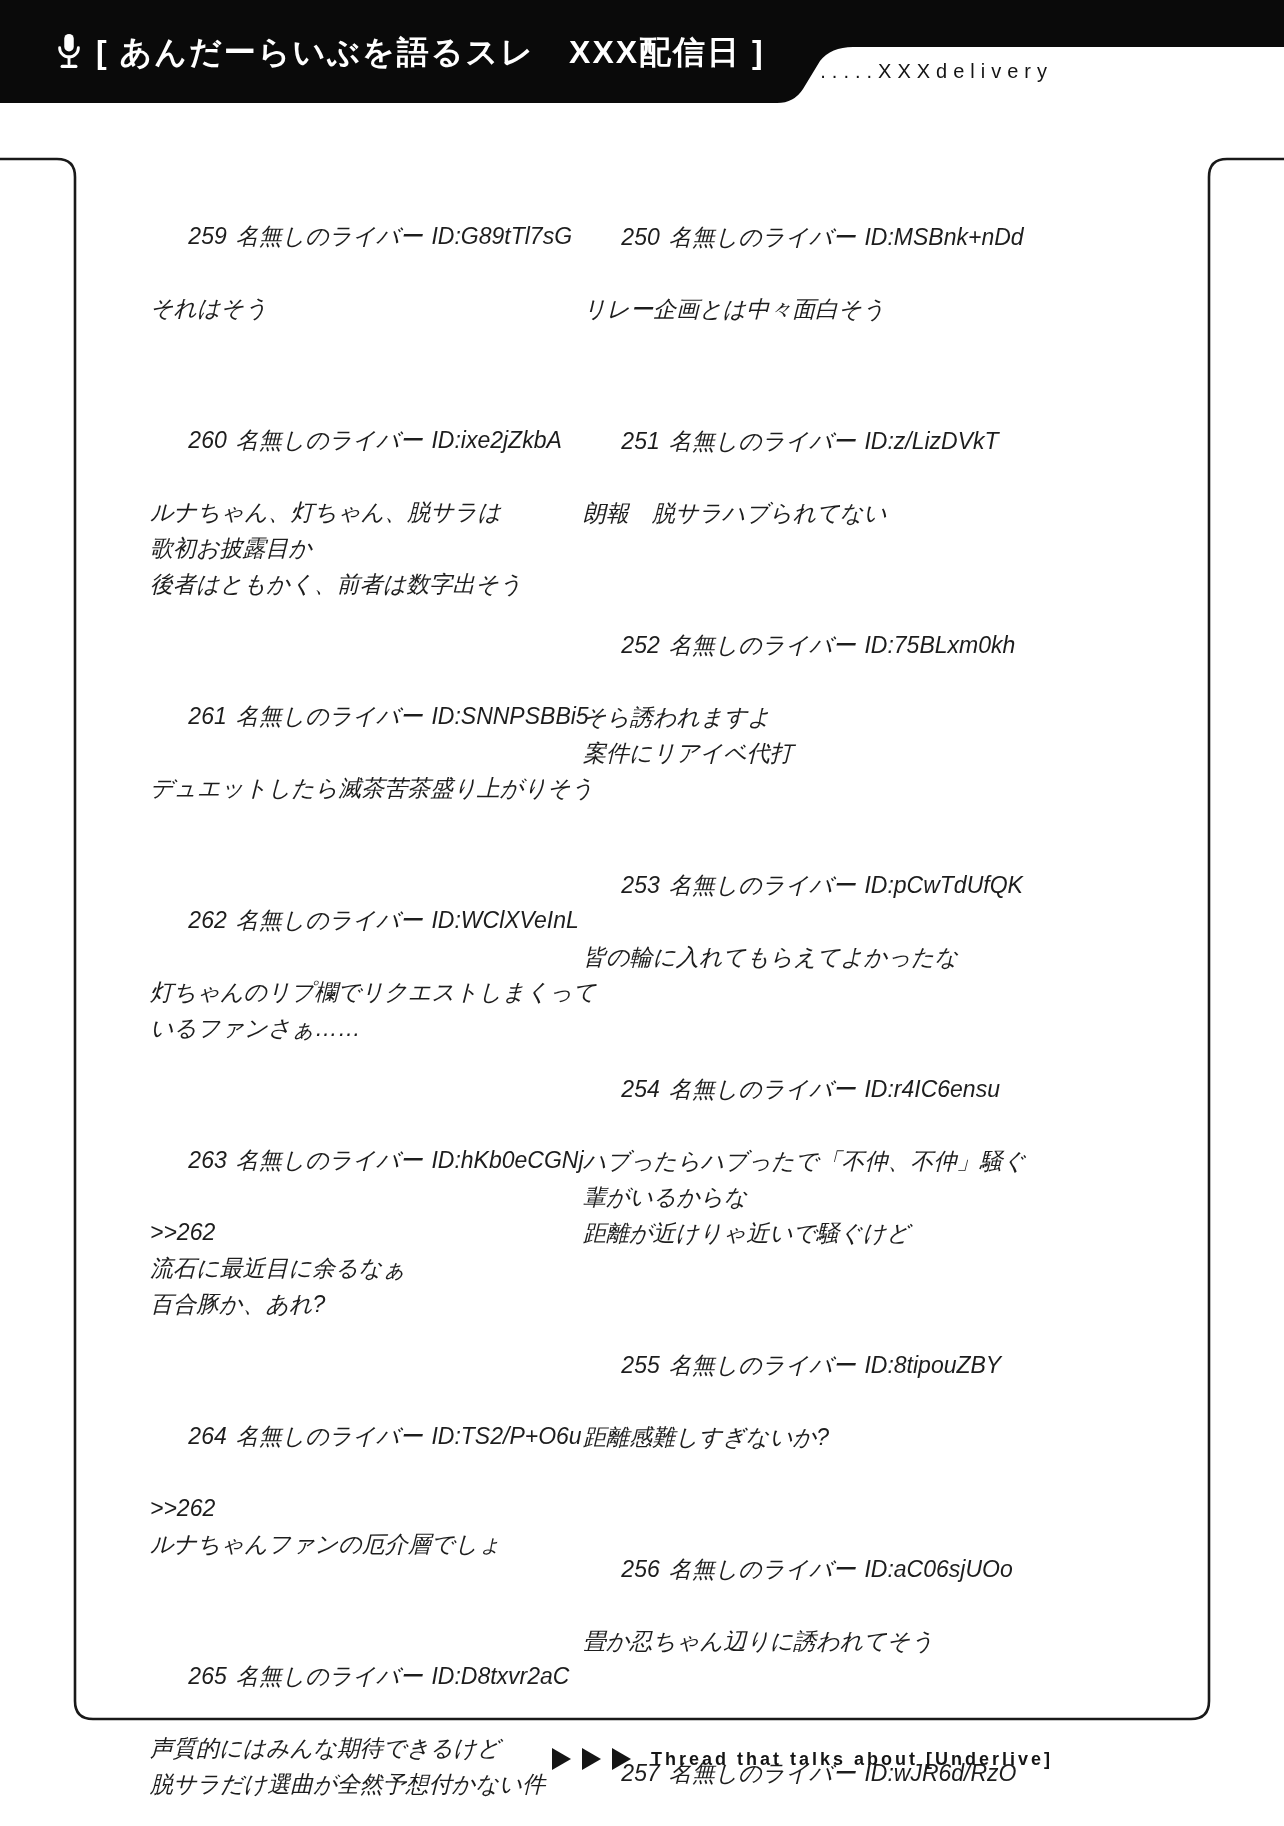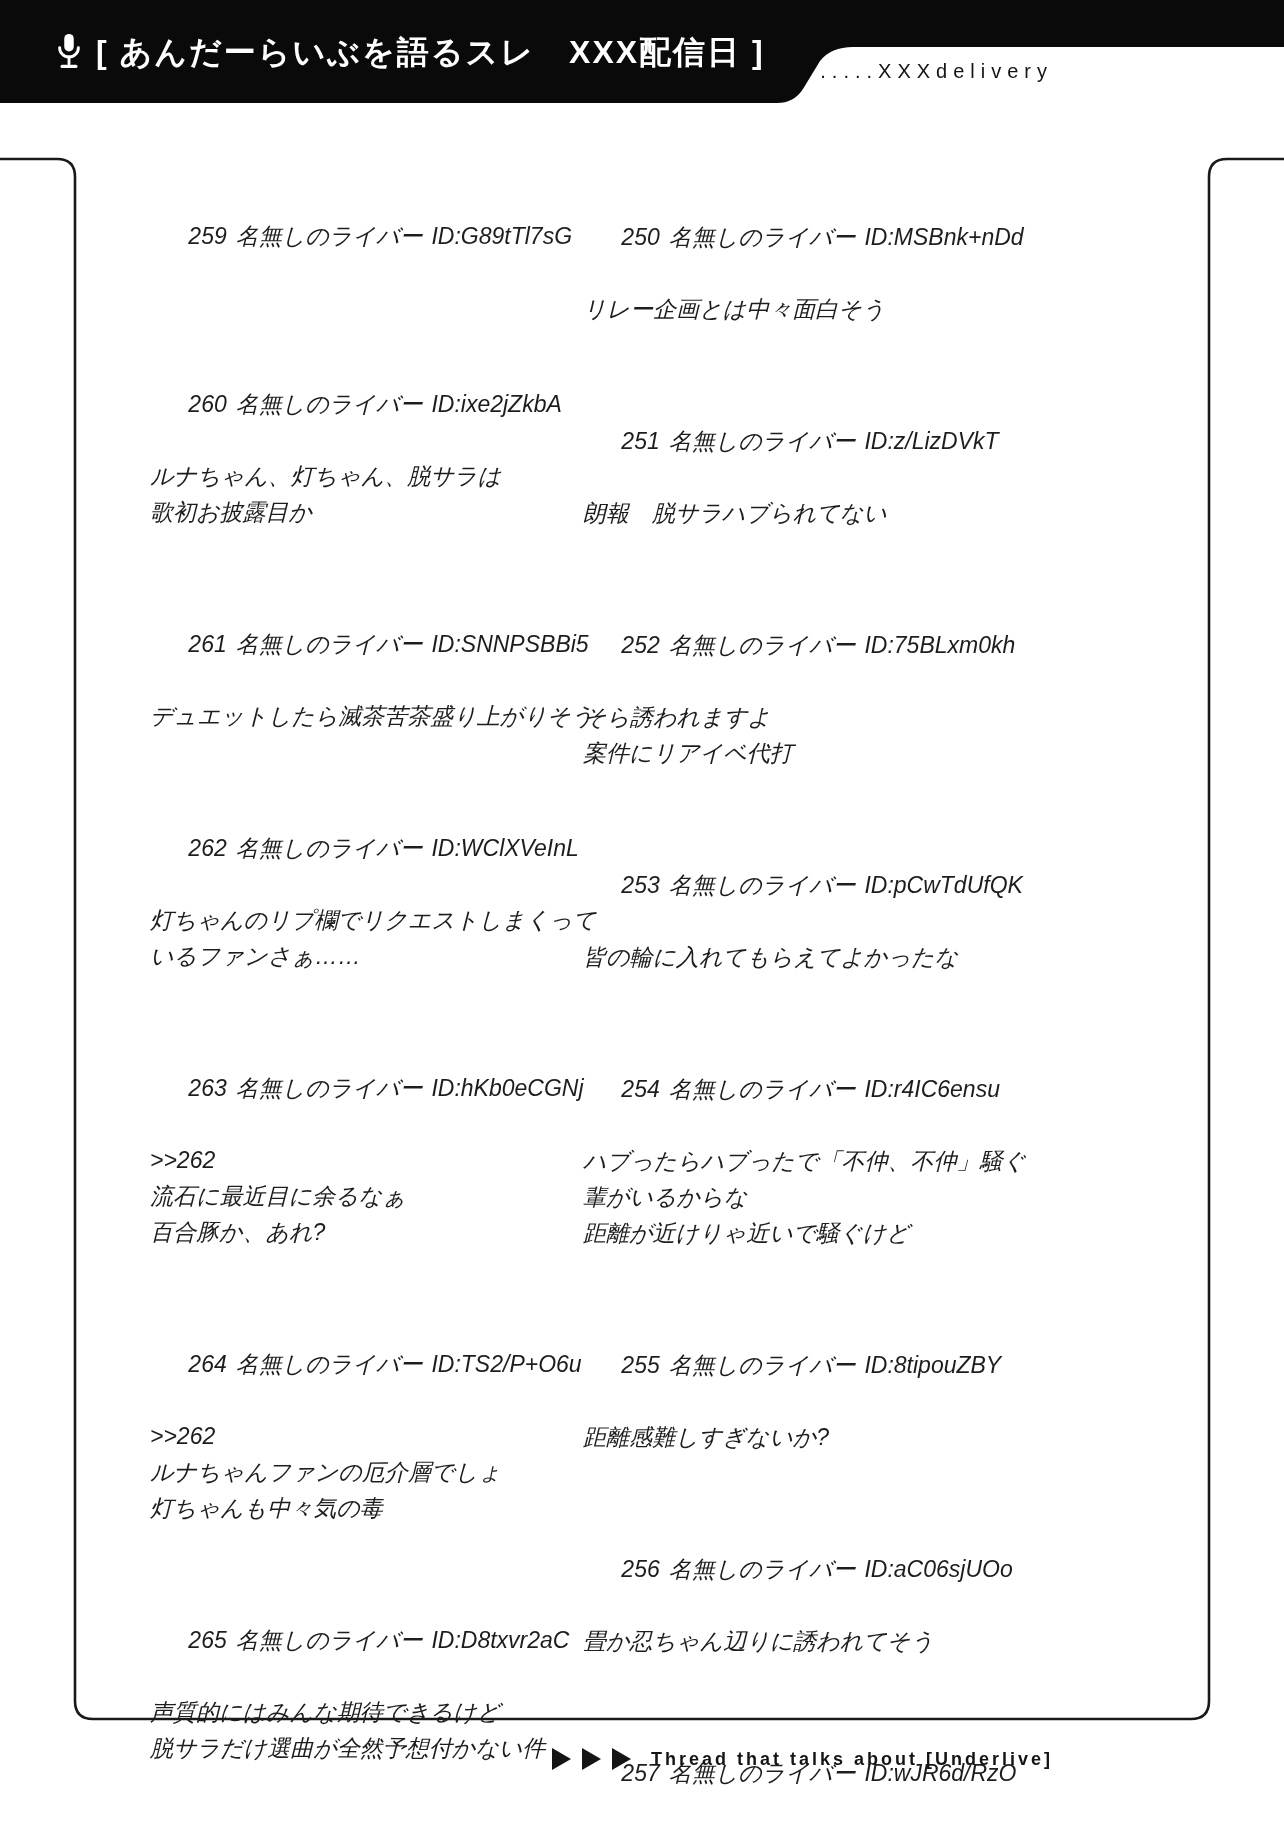--- a/index.html
+++ b/index.html
@@ -63,29 +63,33 @@
     <span class="title-text">[ あんだーらいぶを語るスレ　XXX配信日 ]</span>
   </div>
 
   <div class="delivery">.....XXXdelivery</div>
 
   <div class="col" id="col-left">
   <article class="post">
     <div class="post-header">
       <span class="post-no">259</span><span class="post-name">名無しのライバー</span><span class="post-id">ID:G89tTl7sG</span>
     </div>
+    <div class="post-body">
+          <div>それはそう</div>
+        </div>
   </article>
 
   <article class="post">
     <div class="post-header">
       <span class="post-no">260</span><span class="post-name">名無しのライバー</span><span class="post-id">ID:ixe2jZkbA</span>
     </div>
     <div class="post-body">
           <div>ルナちゃん、灯ちゃん、脱サラは</div>
           <div>歌初お披露目か</div>
+          <div>後者はともかく、前者は数字出そう</div>
         </div>
   </article>
 
   <article class="post">
     <div class="post-header">
       <span class="post-no">261</span><span class="post-name">名無しのライバー</span><span class="post-id">ID:SNNPSBBi5</span>
     </div>
     <div class="post-body">
           <div>デュエットしたら滅茶苦茶盛り上がりそう</div>
         </div>
@@ -112,21 +116,20 @@
         </div>
   </article>
 
   <article class="post">
     <div class="post-header">
       <span class="post-no">264</span><span class="post-name">名無しのライバー</span><span class="post-id">ID:TS2/P+O6u</span>
     </div>
     <div class="post-body">
           <div>&gt;&gt;262</div>
           <div>ルナちゃんファンの厄介層でしょ</div>
-          <div>灯ちゃんも中々気の毒</div>
         </div>
   </article>
 
   <article class="post">
     <div class="post-header">
       <span class="post-no">265</span><span class="post-name">名無しのライバー</span><span class="post-id">ID:D8txvr2aC</span>
     </div>
     <div class="post-body">
           <div>声質的にはみんな期待できるけど</div>
           <div>脱サラだけ選曲が全然予想付かない件</div>

